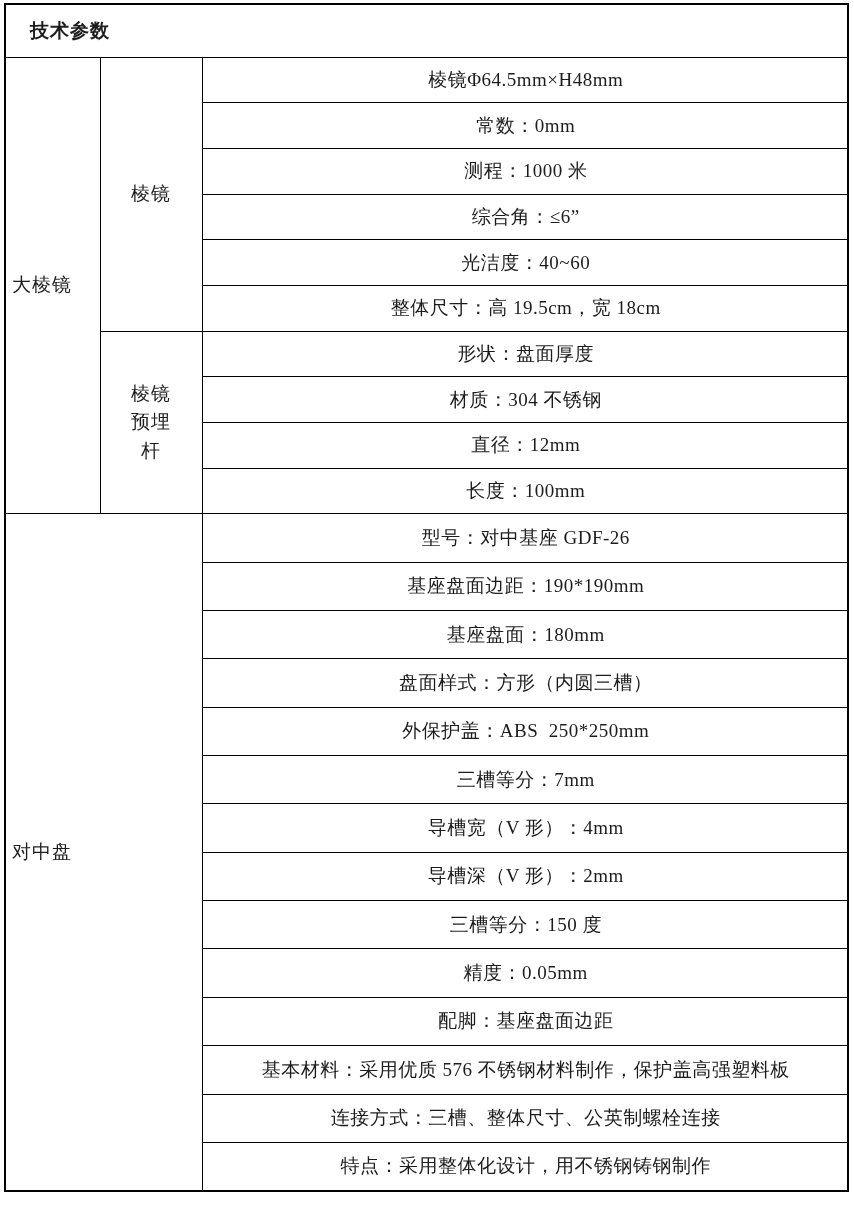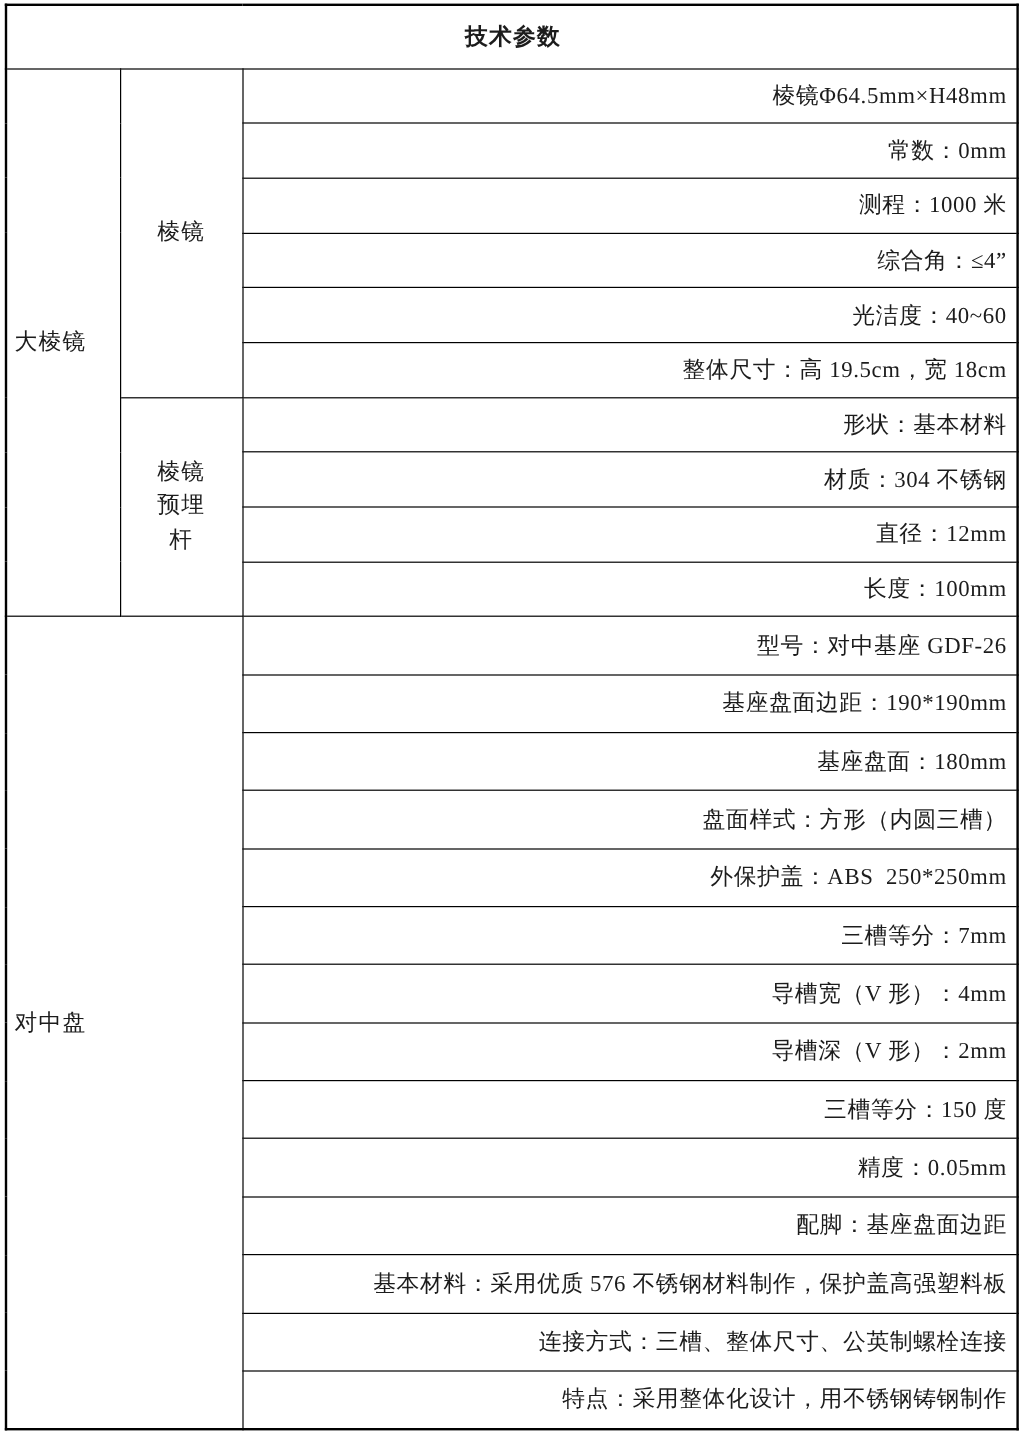--- a/index.html
+++ b/index.html
@@ -25,37 +25,37 @@
   .spec-table td {
     border: 1px solid #000000;
     vertical-align: middle;
     overflow: hidden;
   }
   tr.header-row { height: 53px; }
   tr.row-a { height: 45.7px; }
   tr.row-b { height: 48.35px; }
   td.header-cell {
     font-weight: bold;
-    text-align: center;
-    padding: 0 8px 0 10px;
+    text-align: left;
+    padding: 0 8px 0 24px;
     letter-spacing: 1px;
   }
   td.group-label {
     text-align: left;
     padding: 0 6px;
     letter-spacing: 1px;
   }
   td.sub-label {
     text-align: center;
     padding: 0 28px;
     letter-spacing: 1px;
     line-height: 1.5;
   }
   td.spec-cell {
-    text-align: right;
+    text-align: center;
     padding: 0 8px 0 10px;
     white-space: pre-wrap;
     letter-spacing: 0.5px;
   }
 </style>
 </head>
 <body>
 
 <table class="spec-table">
   <colgroup>
@@ -73,32 +73,32 @@
       <td class="sub-label" rowspan="6">棱镜</td>
       <td class="spec-cell">棱镜Φ64.5mm×H48mm</td>
     </tr>
     <tr class="row-a">
       <td class="spec-cell">常数：0mm</td>
     </tr>
     <tr class="row-a">
       <td class="spec-cell">测程：1000 米</td>
     </tr>
     <tr class="row-a">
-      <td class="spec-cell">综合角：≤4”</td>
+      <td class="spec-cell">综合角：≤6”</td>
     </tr>
     <tr class="row-a">
       <td class="spec-cell">光洁度：40~60</td>
     </tr>
     <tr class="row-a">
       <td class="spec-cell">整体尺寸：高 19.5cm，宽 18cm</td>
     </tr>
 
     <tr class="row-a">
       <td class="sub-label" rowspan="4">棱镜预埋杆</td>
-      <td class="spec-cell">形状：基本材料</td>
+      <td class="spec-cell">形状：盘面厚度</td>
     </tr>
     <tr class="row-a">
       <td class="spec-cell">材质：304 不锈钢</td>
     </tr>
     <tr class="row-a">
       <td class="spec-cell">直径：12mm</td>
     </tr>
     <tr class="row-a">
       <td class="spec-cell">长度：100mm</td>
     </tr>

